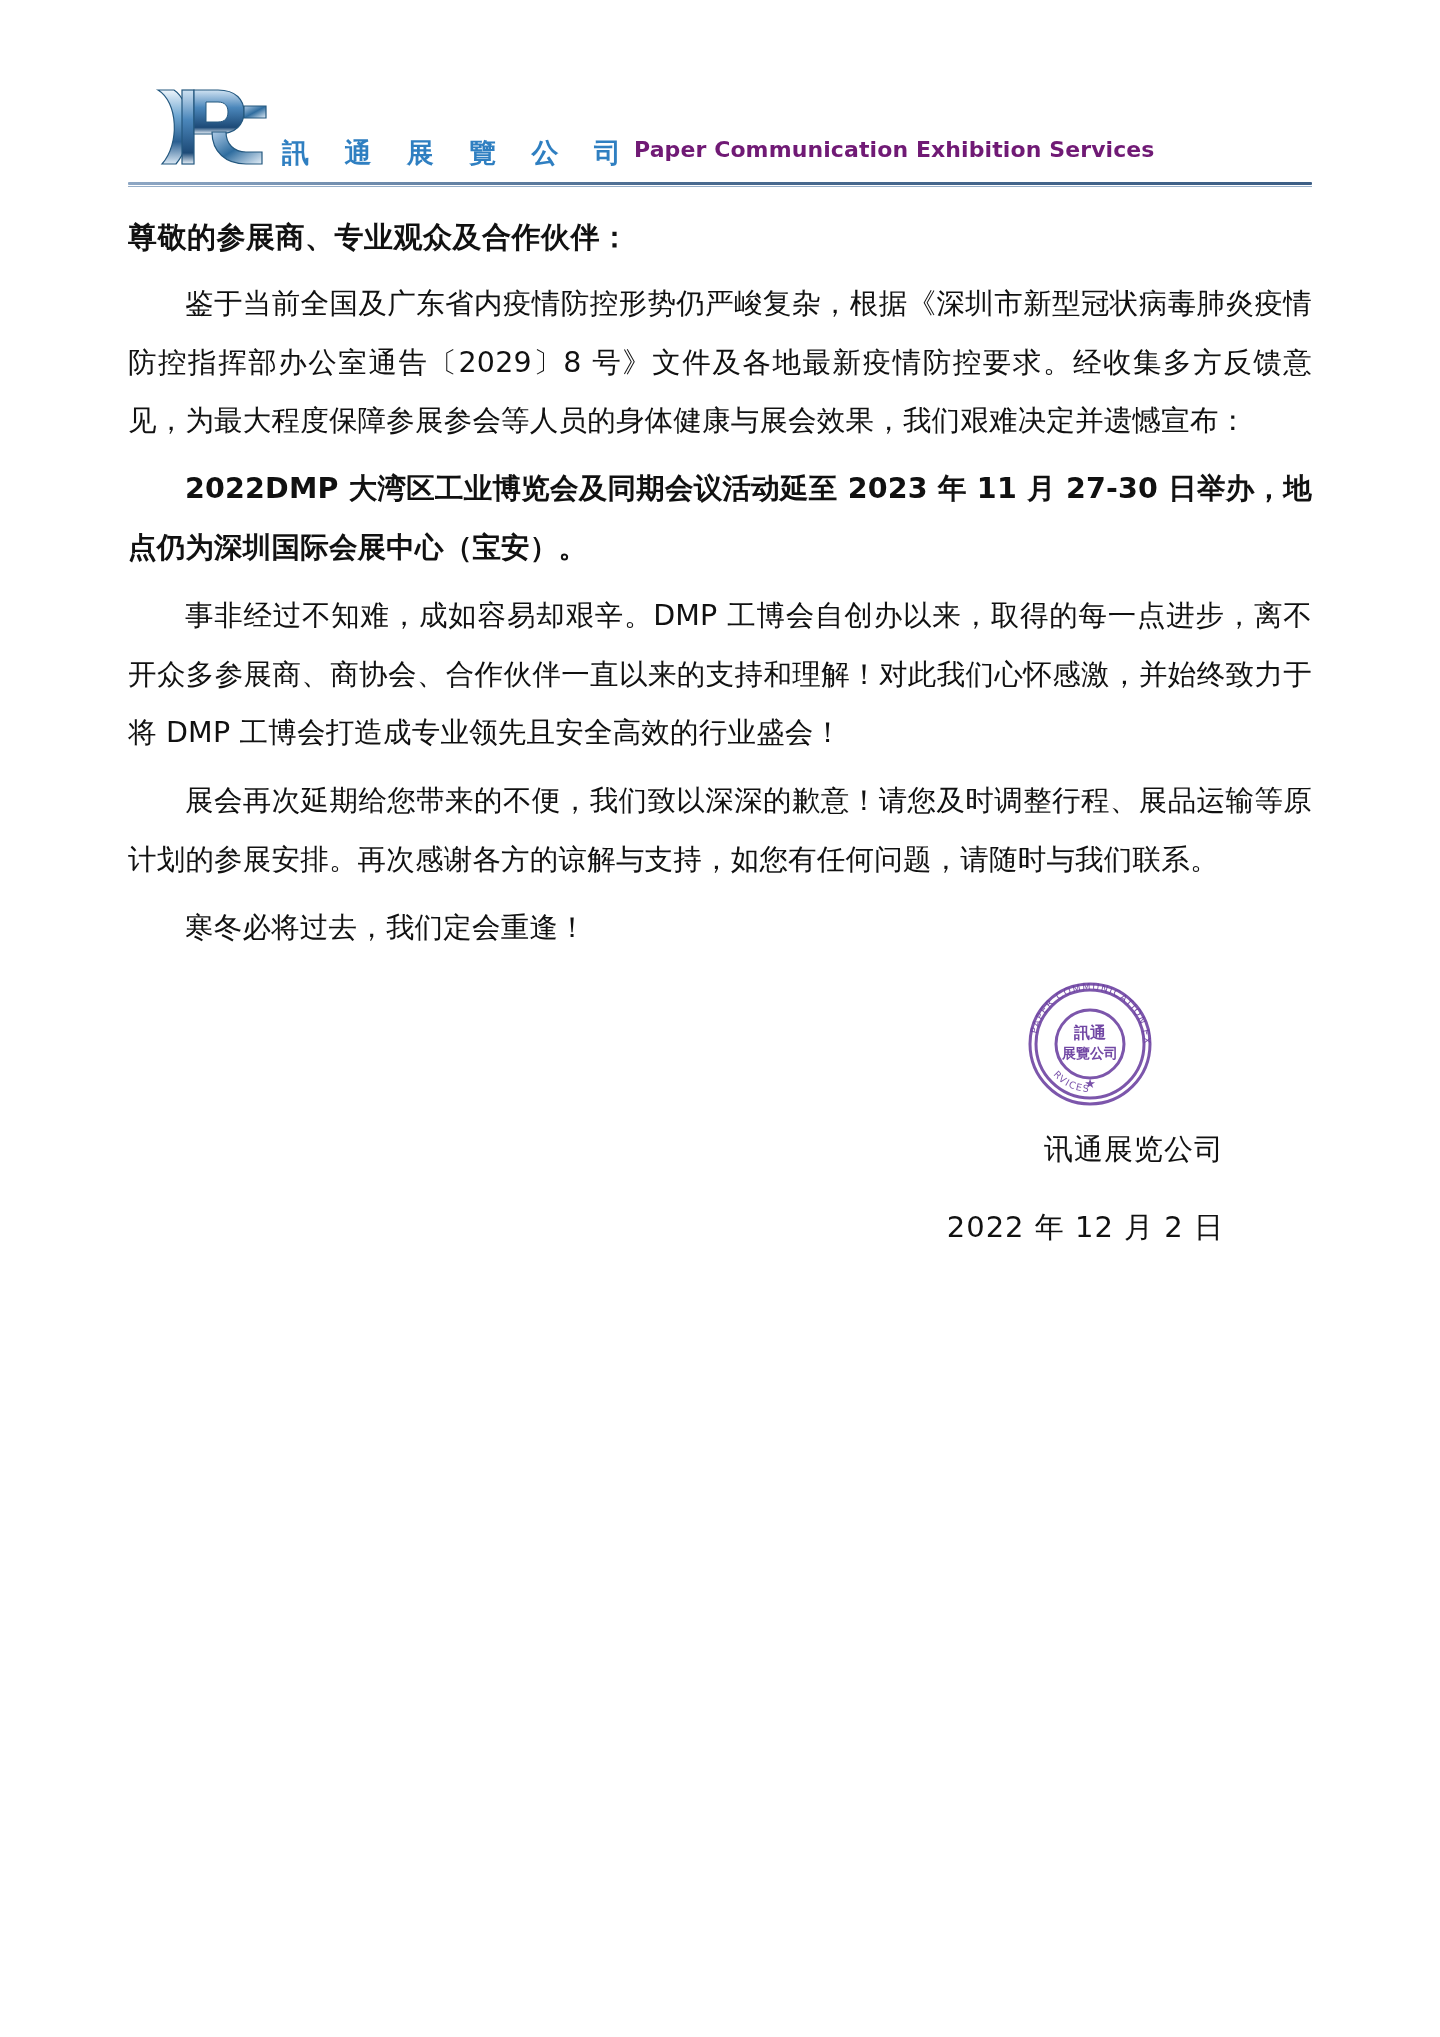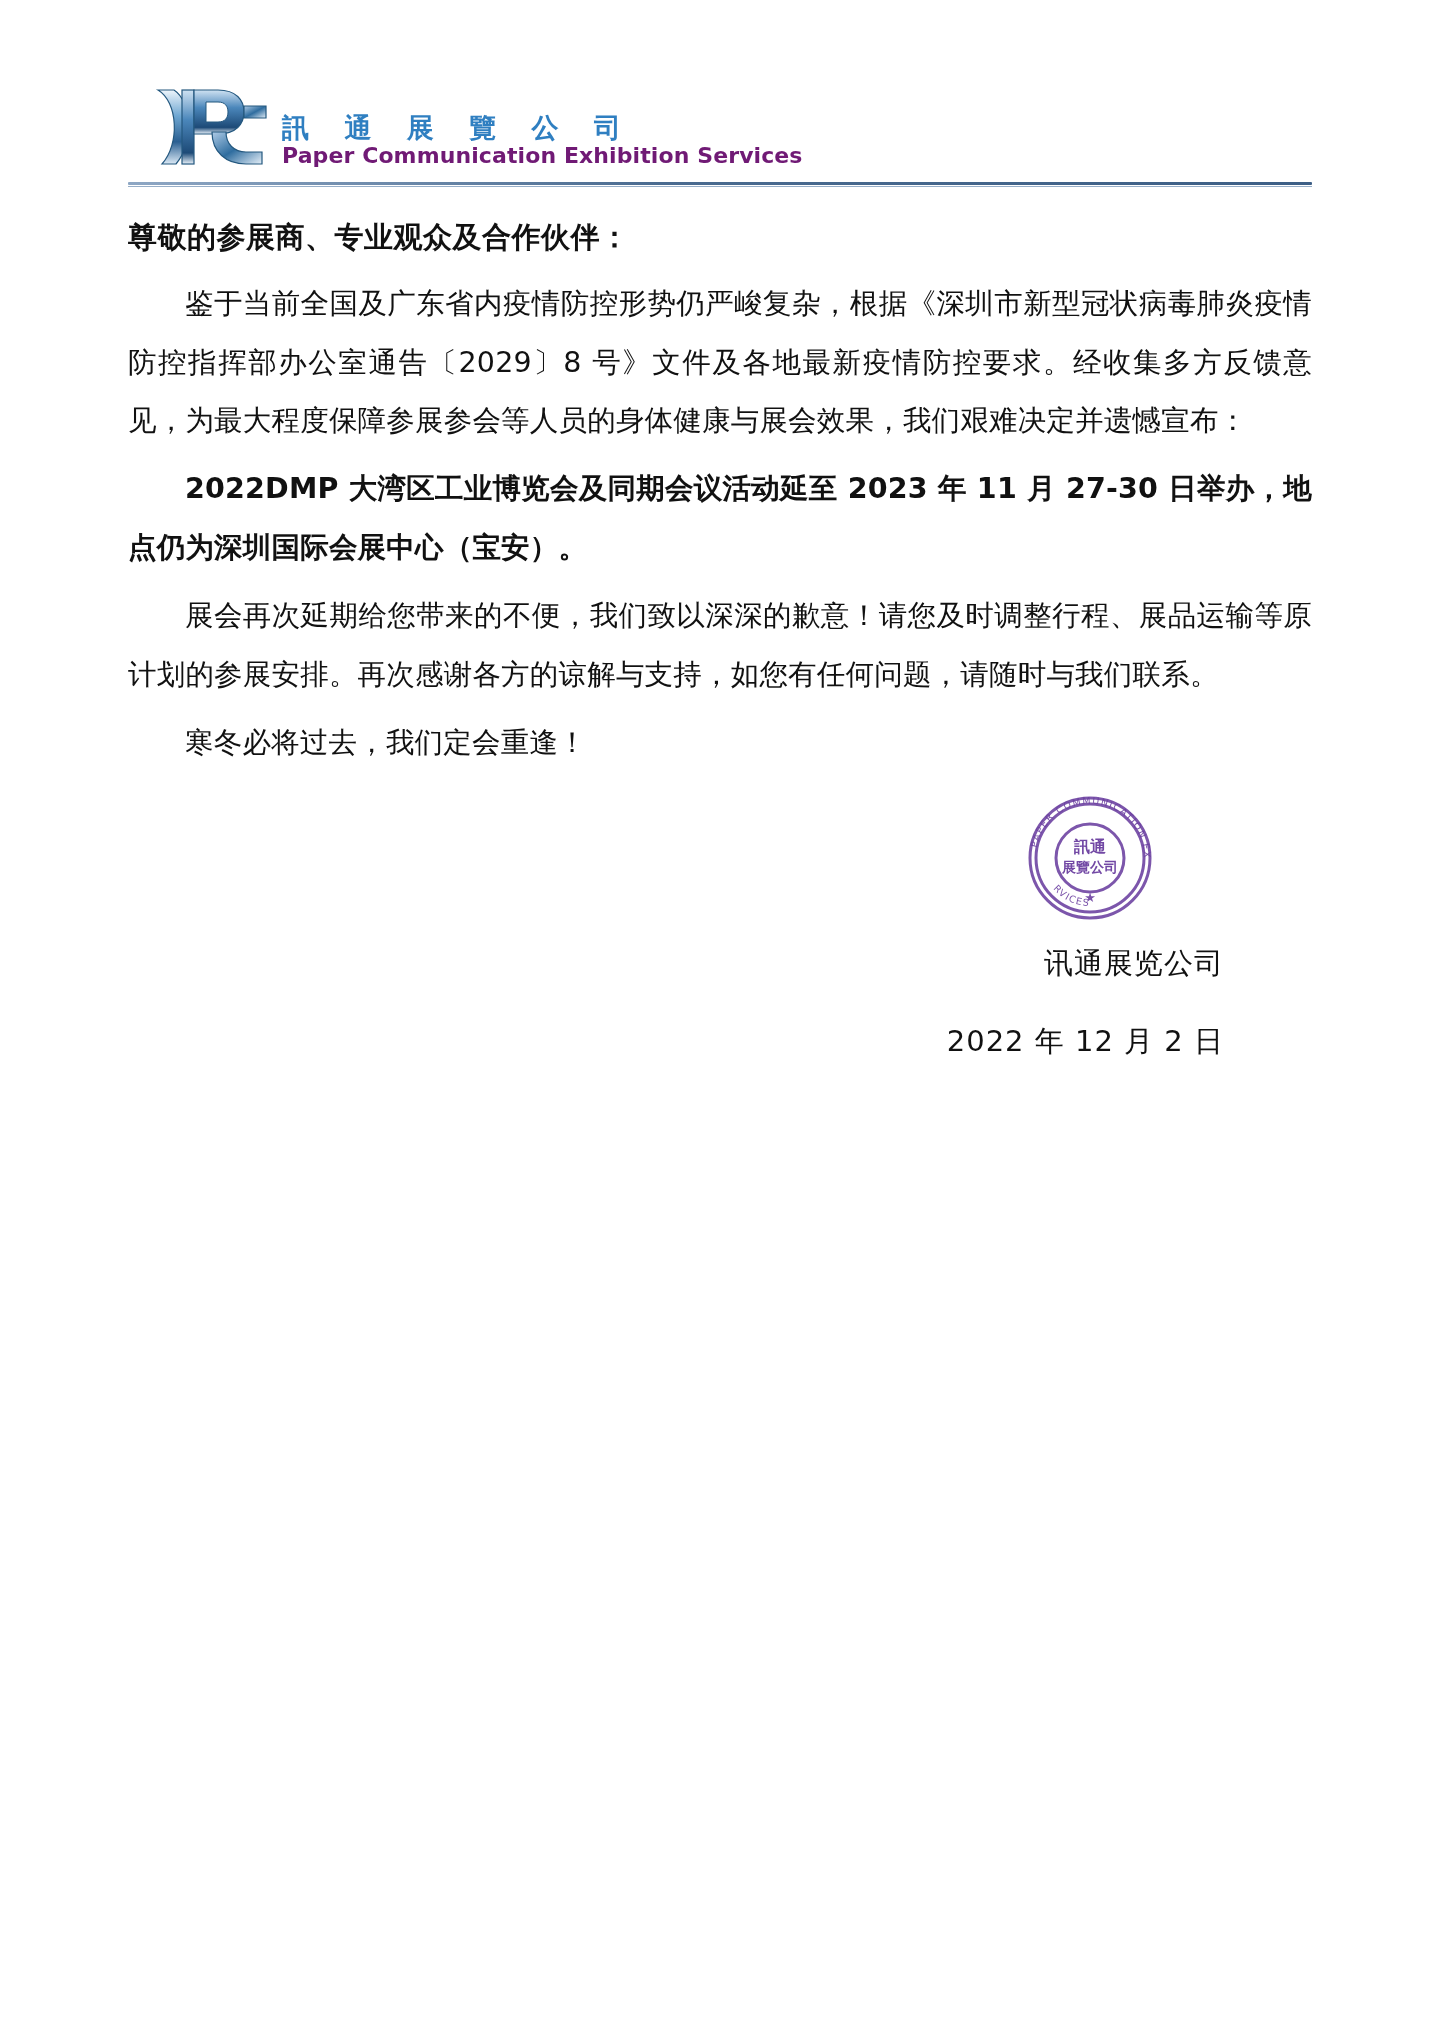--- a/index.html
+++ b/index.html
@@ -35,21 +35,21 @@
   .logo-mark{
     width:120px;
     height:96px;
     position:relative;
     flex:0 0 auto;
     margin-right:10px;
   }
   .logo-mark svg{display:block;}
   .logo-text{
     display:flex;
-    flex-direction:column;
+    flex-direction:row;
     justify-content:flex-start;
     padding-bottom:4px;
   }
   .logo-cn{
     font-size:27px;
     letter-spacing:13px;
     color:#2f7fc1;
     font-weight:700;
     line-height:1.15;
     white-space:nowrap;
@@ -201,20 +201,21 @@
   </div>
 
 
   <div class="body">
     <div class="salutation">尊敬的参展商、专业观众及合作伙伴：</div>
 
     <p class="para">鉴于当前全国及广东省内疫情防控形势仍严峻复杂，根据《深圳市新型冠状病毒肺炎疫情防控指挥部办公室通告〔2029〕8 号》文件及各地最新疫情防控要求。经收集多方反馈意见，为最大程度保障参展参会等人员的身体健康与展会效果，我们艰难决定并遗憾宣布：</p>
 
     <p class="para bold">2022DMP 大湾区工业博览会及同期会议活动延至 2023 年 11 月 27-30 日举办，地点仍为深圳国际会展中心（宝安）。</p>
 
+    <p class="para">事非经过不知难，成如容易却艰辛。DMP 工博会自创办以来，取得的每一点进步，离不开众多参展商、商协会、合作伙伴一直以来的支持和理解！对此我们心怀感激，并始终致力于将 DMP 工博会打造成专业领先且安全高效的行业盛会！</p>
 
     <p class="para">展会再次延期给您带来的不便，我们致以深深的歉意！请您及时调整行程、展品运输等原计划的参展安排。再次感谢各方的谅解与支持，如您有任何问题，请随时与我们联系。</p>
 
     <p class="para nogap">寒冬必将过去，我们定会重逢！</p>
   </div>
 
   <div class="sign-area">
 
     <div class="stamp">
       <svg width="148" height="148" viewBox="0 0 148 148" xmlns="http://www.w3.org/2000/svg">

